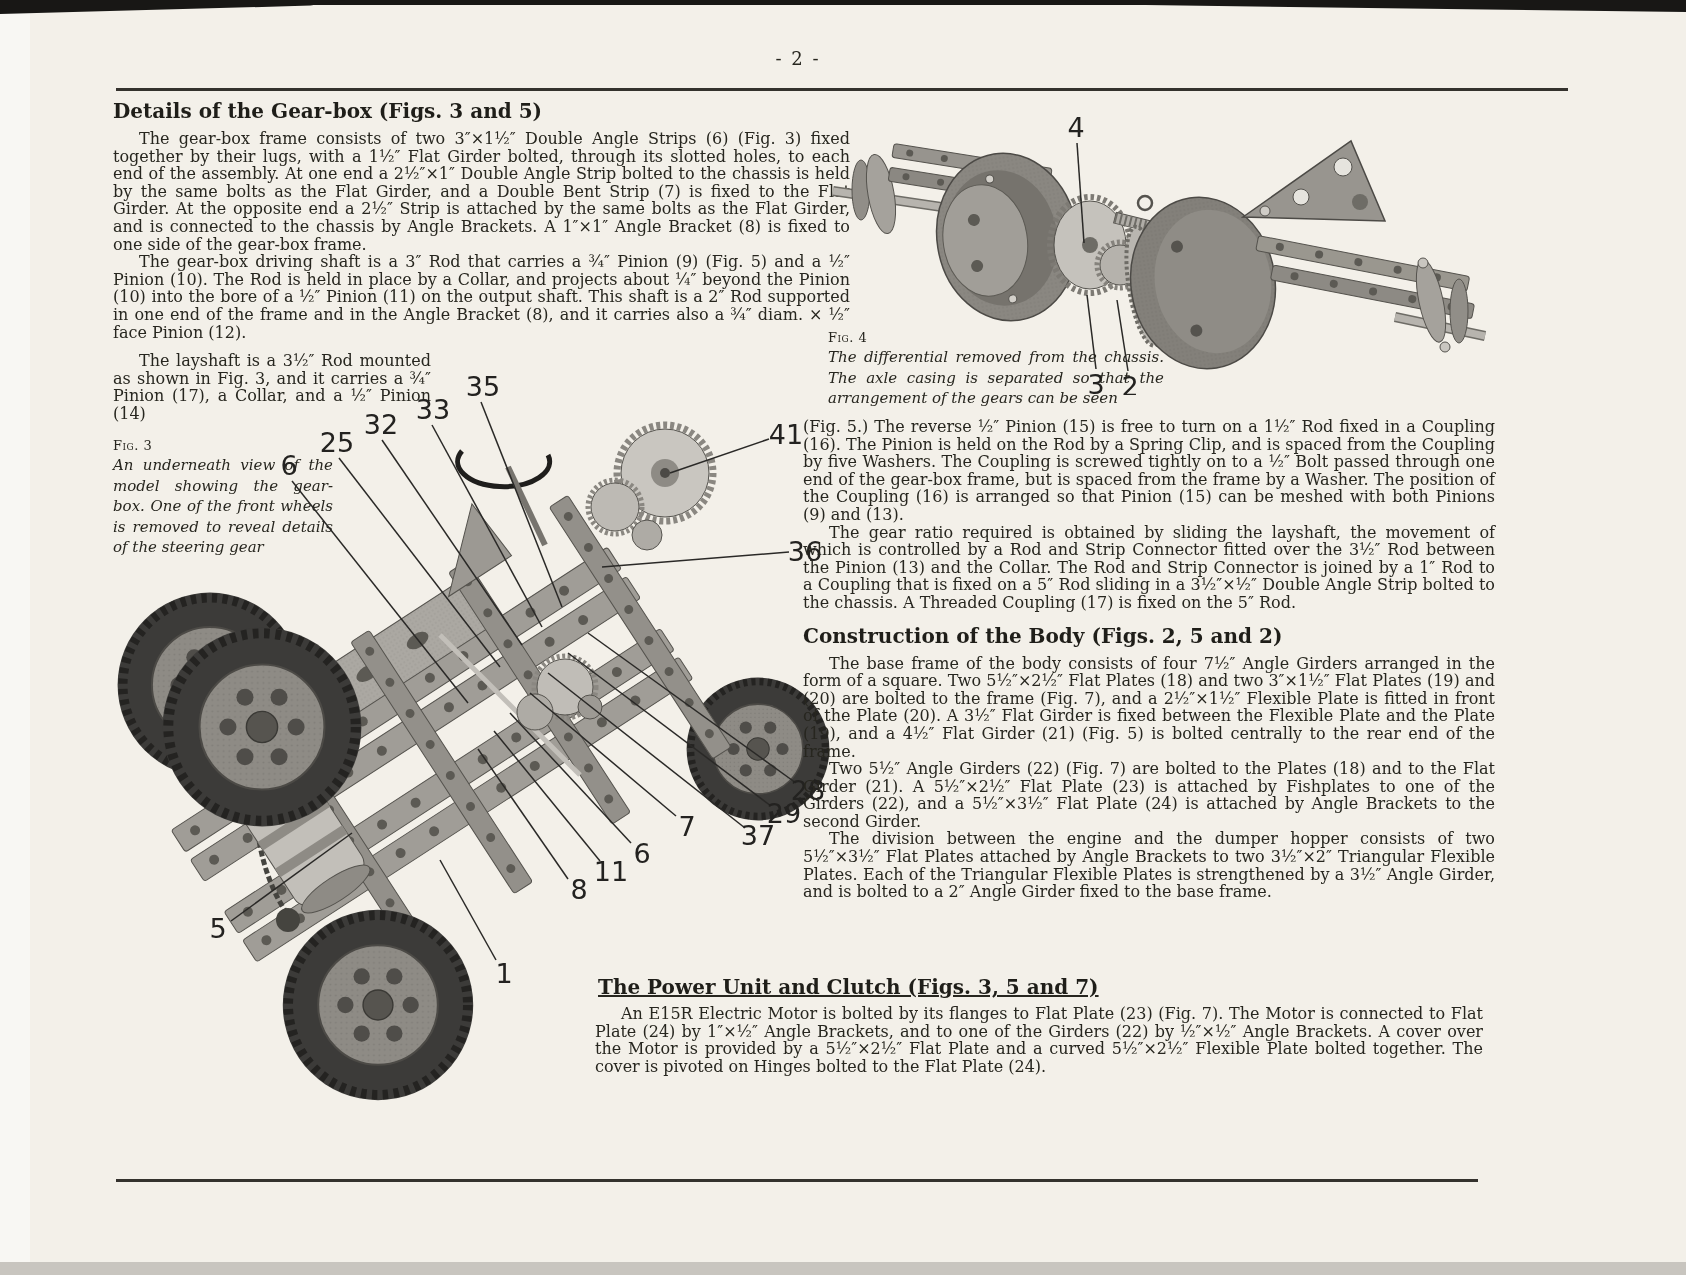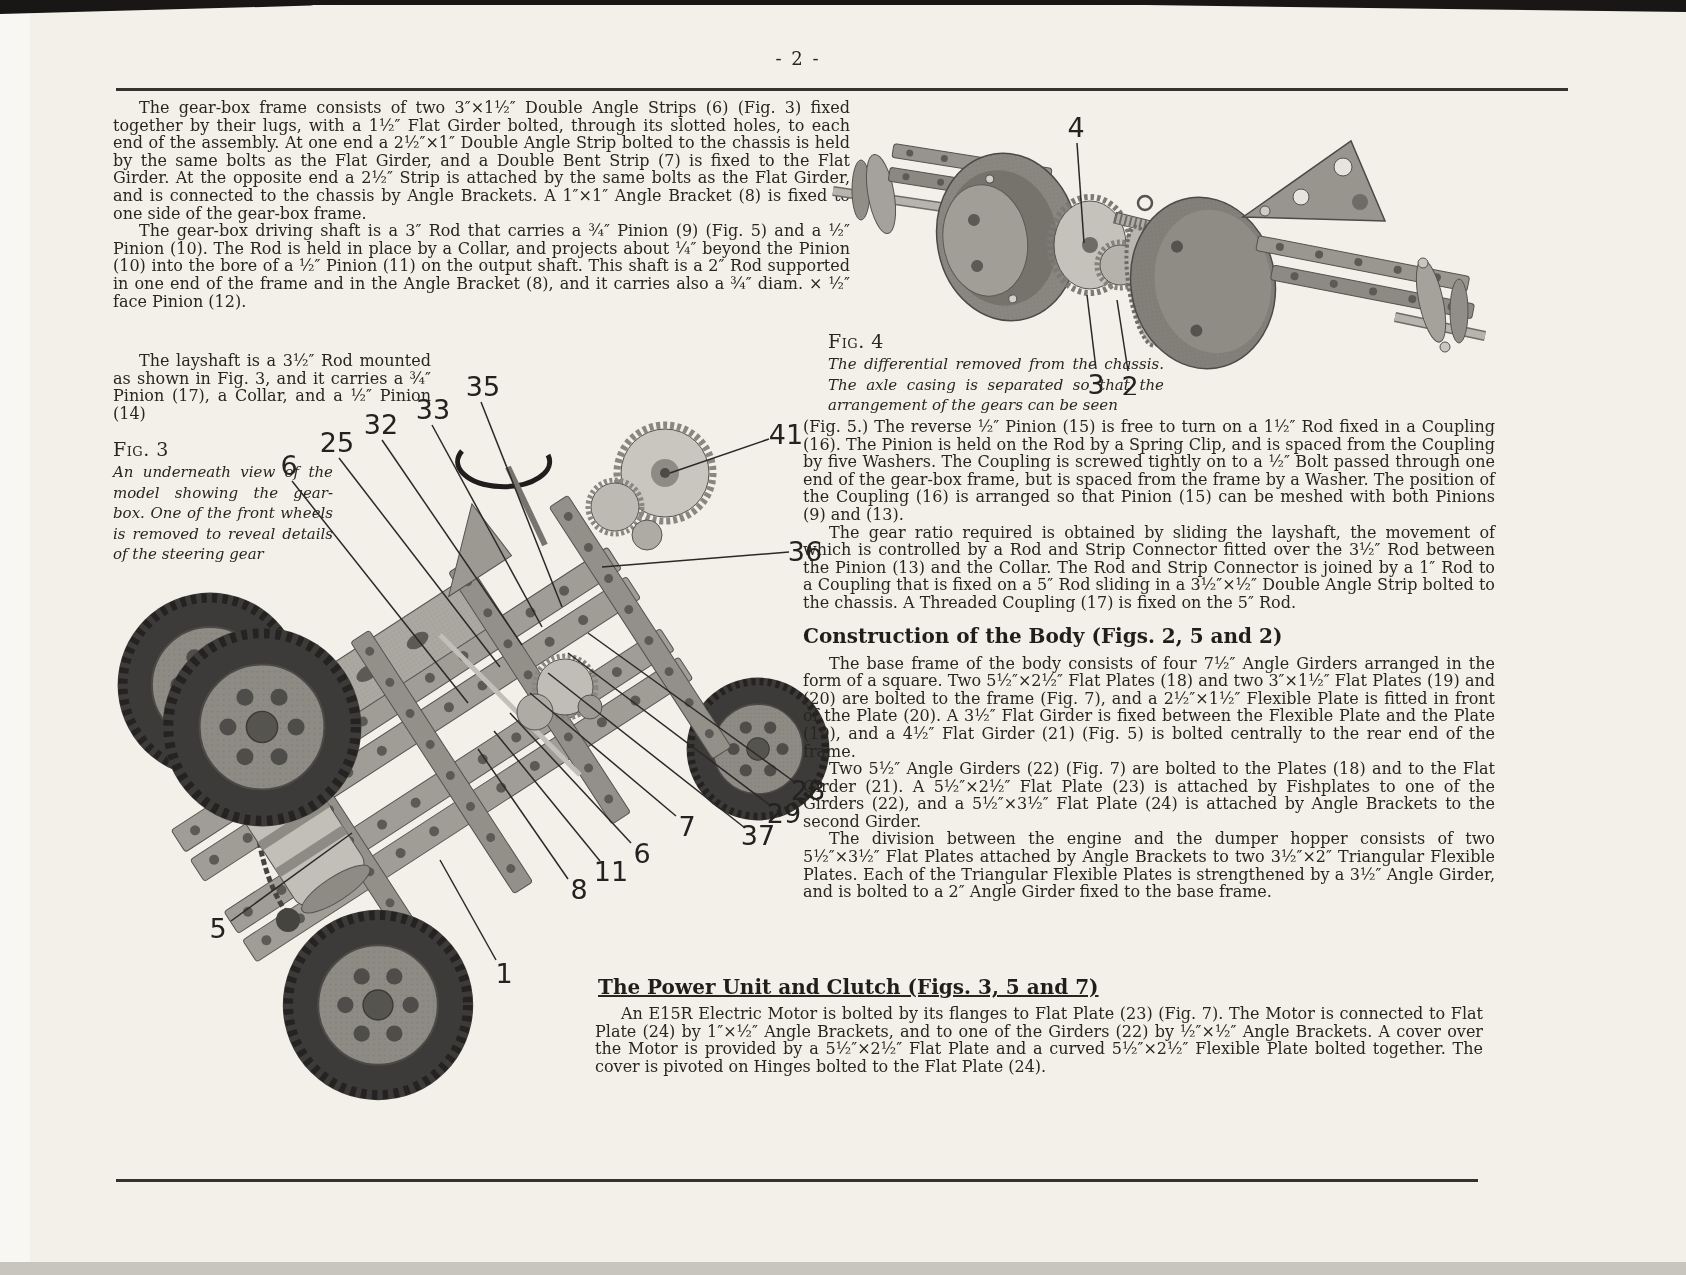--- a/index.html
+++ b/index.html
@@ -15,21 +15,21 @@
   .pageno{position:absolute;top:48px;left:763px;width:70px;text-align:center;font-size:18px;letter-spacing:2px;}
   .rule{position:absolute;height:3px;background:#34322d;}
   .rule-top{top:88px;left:116px;width:1452px;}
   .rule-bottom{top:1179px;left:116px;width:1362px;}
   h2{font-size:20px;line-height:24px;margin:0 0 7px 0;font-weight:bold;color:#1f1e19;}
   p{margin:0;text-align:justify;font-size:16px;line-height:17.6px;}
   p.ind{text-indent:26px;}
   .col-left{position:absolute;top:99px;left:113px;width:737px;}
   .narrow{position:absolute;top:352px;left:113px;width:318px;}
   .figcap{position:absolute;}
-  .figlabel{font-variant:small-caps;font-size:19px;letter-spacing:.5px;margin-bottom:2px;}
+  .figlabel{font-variant:small-caps;font-size:13px;letter-spacing:.5px;margin-bottom:2px;}
   .capitalic{font-style:italic;font-size:15px;line-height:20.5px;text-align:justify;}
   .fig3cap{top:438px;left:113px;width:220px;}
   .fig4cap{top:330px;left:828px;width:336px;z-index:5;}
   .col-right{position:absolute;top:418px;left:803px;width:692px;}
   .col-right h2{margin:12px 0 7px 0;}
   .power-head{position:absolute;top:975px;left:598px;width:900px;text-decoration:underline;}
   .power-para{position:absolute;top:1005px;left:595px;width:888px;}
   .fig-svg{position:absolute;}
   #fig4-svg{top:95px;left:795px;}
   #fig3-svg{top:355px;left:110px;}
@@ -45,20 +45,21 @@
   <div class="edge-top"></div>
   <div class="edge-top-left"></div>
   <div class="edge-top-right"></div>
   <div class="edge-bottom"></div>
 
   <div class="pageno">- 2 -</div>
   <div class="rule rule-top"></div>
   <div class="rule rule-bottom"></div>
 
   <div class="col-left">
+    <h2>Details of the Gear-box (Figs. 3 and 5)</h2>
     <p class="ind">The gear-box frame consists of two 3″×1½″ Double Angle Strips (6) (Fig. 3) fixed together by their lugs, with a 1½″ Flat Girder bolted, through its slotted holes, to each end of the assembly. At one end a 2½″×1″ Double Angle Strip bolted to the chassis is held by the same bolts as the Flat Girder, and a Double Bent Strip (7) is fixed to the Flat Girder. At the opposite end a 2½″ Strip is attached by the same bolts as the Flat Girder, and is connected to the chassis by Angle Brackets. A 1″×1″ Angle Bracket (8) is fixed to one side of the gear-box frame.</p>
     <p class="ind">The gear-box driving shaft is a 3″ Rod that carries a ¾″ Pinion (9) (Fig. 5) and a ½″ Pinion (10). The Rod is held in place by a Collar, and projects about ¼″ beyond the Pinion (10) into the bore of a ½″ Pinion (11) on the output shaft. This shaft is a 2″ Rod supported in one end of the frame and in the Angle Bracket (8), and it carries also a ¾″ diam. × ½″ face Pinion (12).</p>
   </div>
   <div class="narrow">
     <p class="ind">The layshaft is a 3½″ Rod mounted as shown in Fig. 3, and it carries a ¾″ Pinion (17), a Collar, and a ½″ Pinion (14)</p>
   </div>
 
   <div class="figcap fig3cap">
     <div class="figlabel">Fig. 3</div>
     <div class="capitalic">An underneath view of the model showing the gear-box. One of the front wheels is removed to reveal details of the steering gear</div>

